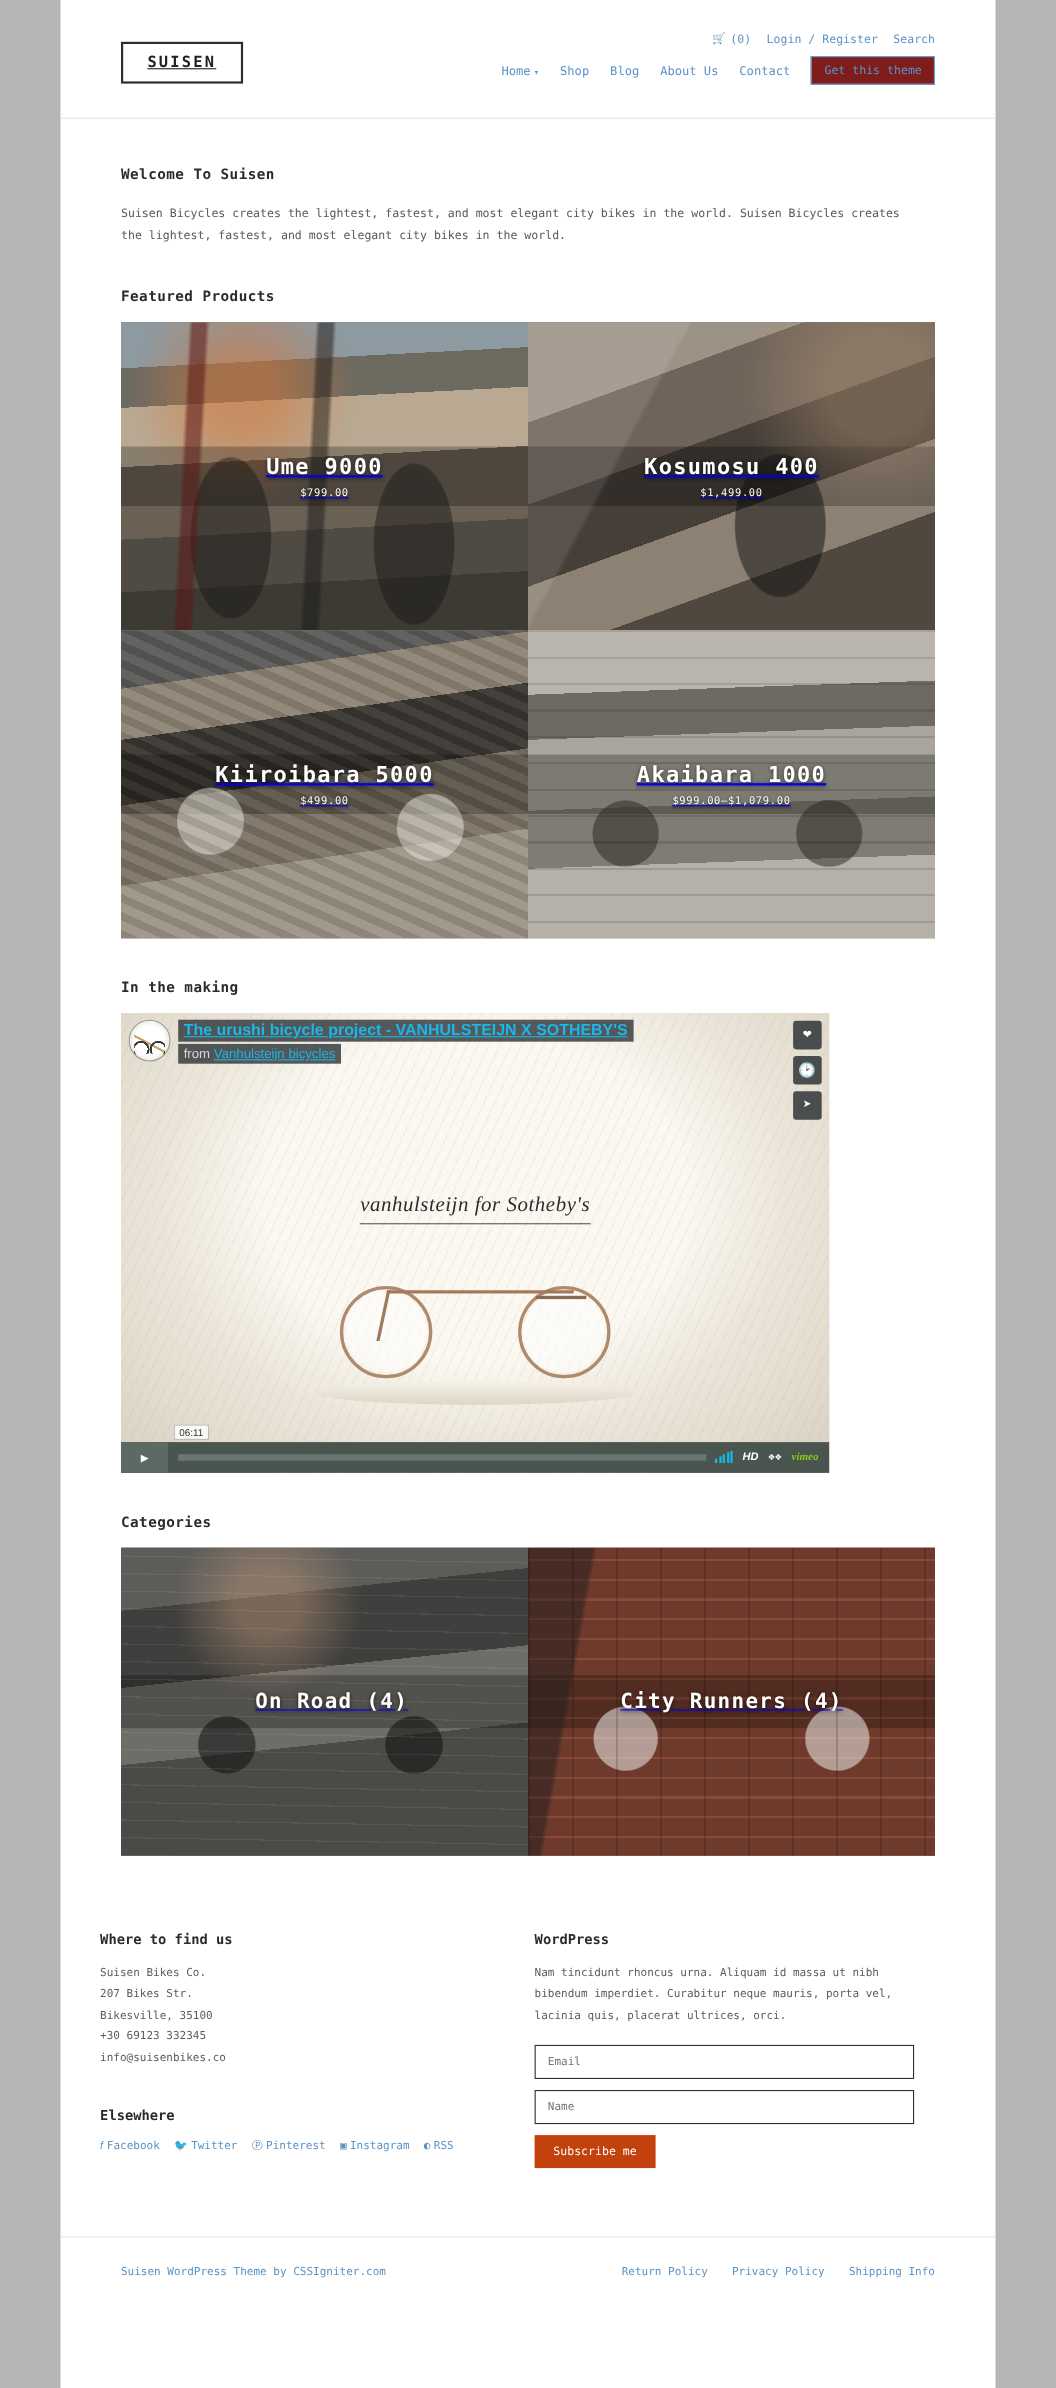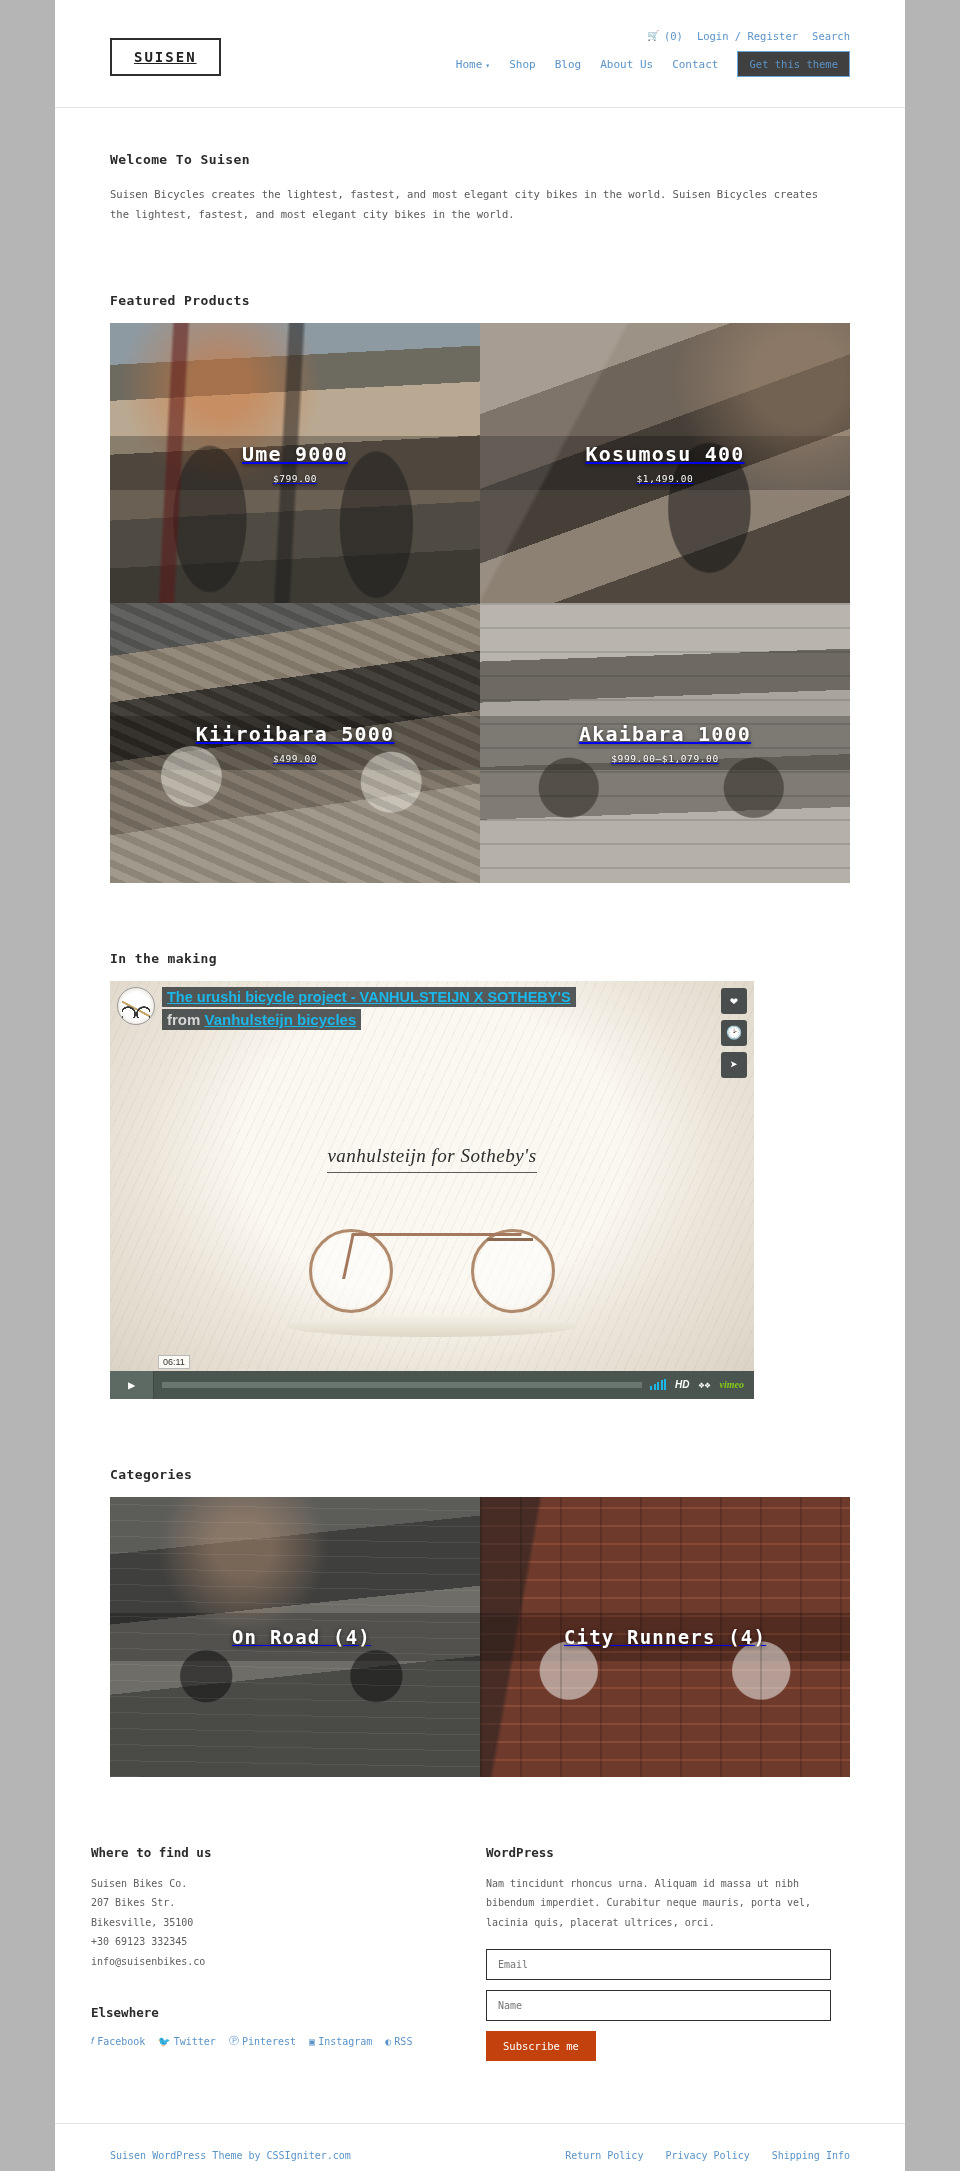--- a/index.html
+++ b/index.html
@@ -62,41 +62,41 @@
   }
   .main-nav a { color: #5b93c7; text-decoration: none; white-space: nowrap; }
   .caret { font-size: 8px; margin-left: 3px; }
   .theme-btn {
     border: 1px solid #6aa5d8;
     color: #5b93c7;
     padding: 6px 11px;
     font-size: 10.5px;
     text-decoration: none;
     white-space: nowrap;
-    background: #404040;
+    background: #7f1d1d;
   }
 
   
   .content { padding: 0 55px; }
   .sec-title {
     font-size: 13px;
     font-weight: bold;
     color: #2b2b2b;
     letter-spacing: .4px;
   }
   .intro-block { padding-top: 44px; }
   .intro-text {
     font-size: 10.5px;
     line-height: 1.95;
     color: #585858;
     margin-top: 17px;
     max-width: 730px;
   }
 
-  .block { margin-top: 68px; }
+  .block { margin-top: 38px; }
   .block-head { margin-bottom: 15px; }
 
   
   .product-grid {
     display: grid;
     grid-template-columns: 1fr 1fr;
     width: 740px;
     height: 560px;
   }
   .tile {
@@ -230,22 +230,22 @@
     font-family: "Liberation Sans", sans-serif;
     font-weight: bold;
     font-size: 14.5px;
     padding: 2px 5px;
     white-space: nowrap;
   }
   .vid-from {
     background: rgba(38,45,48,.78);
     color: #d6d6d6;
     font-family: "Liberation Sans", sans-serif;
-    font-weight: bold;
-    font-size: 15px;
+    font-weight: normal;
+    font-size: 12px;
     padding: 2px 5px;
   }
   .vid-from .author { color: #1ab7ea; }
   .vid-side {
     position: absolute; top: 7px; right: 7px;
     display: flex; flex-direction: column; gap: 6px; z-index: 5;
   }
   .vid-sidebtn {
     width: 26px; height: 26px;
     background: rgba(46,52,54,.85);

